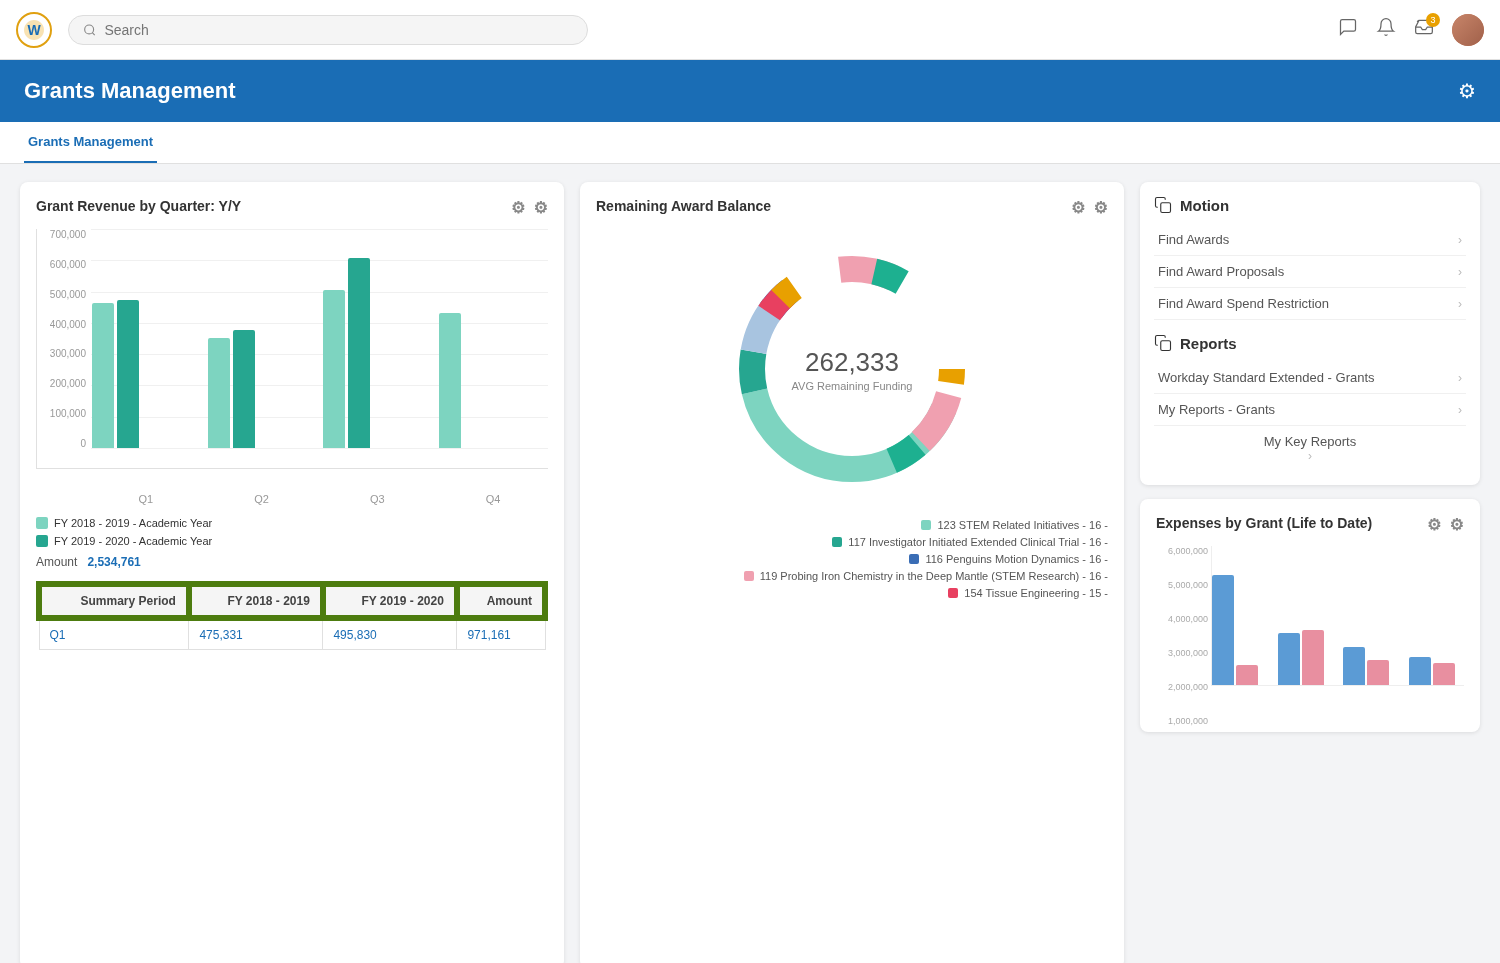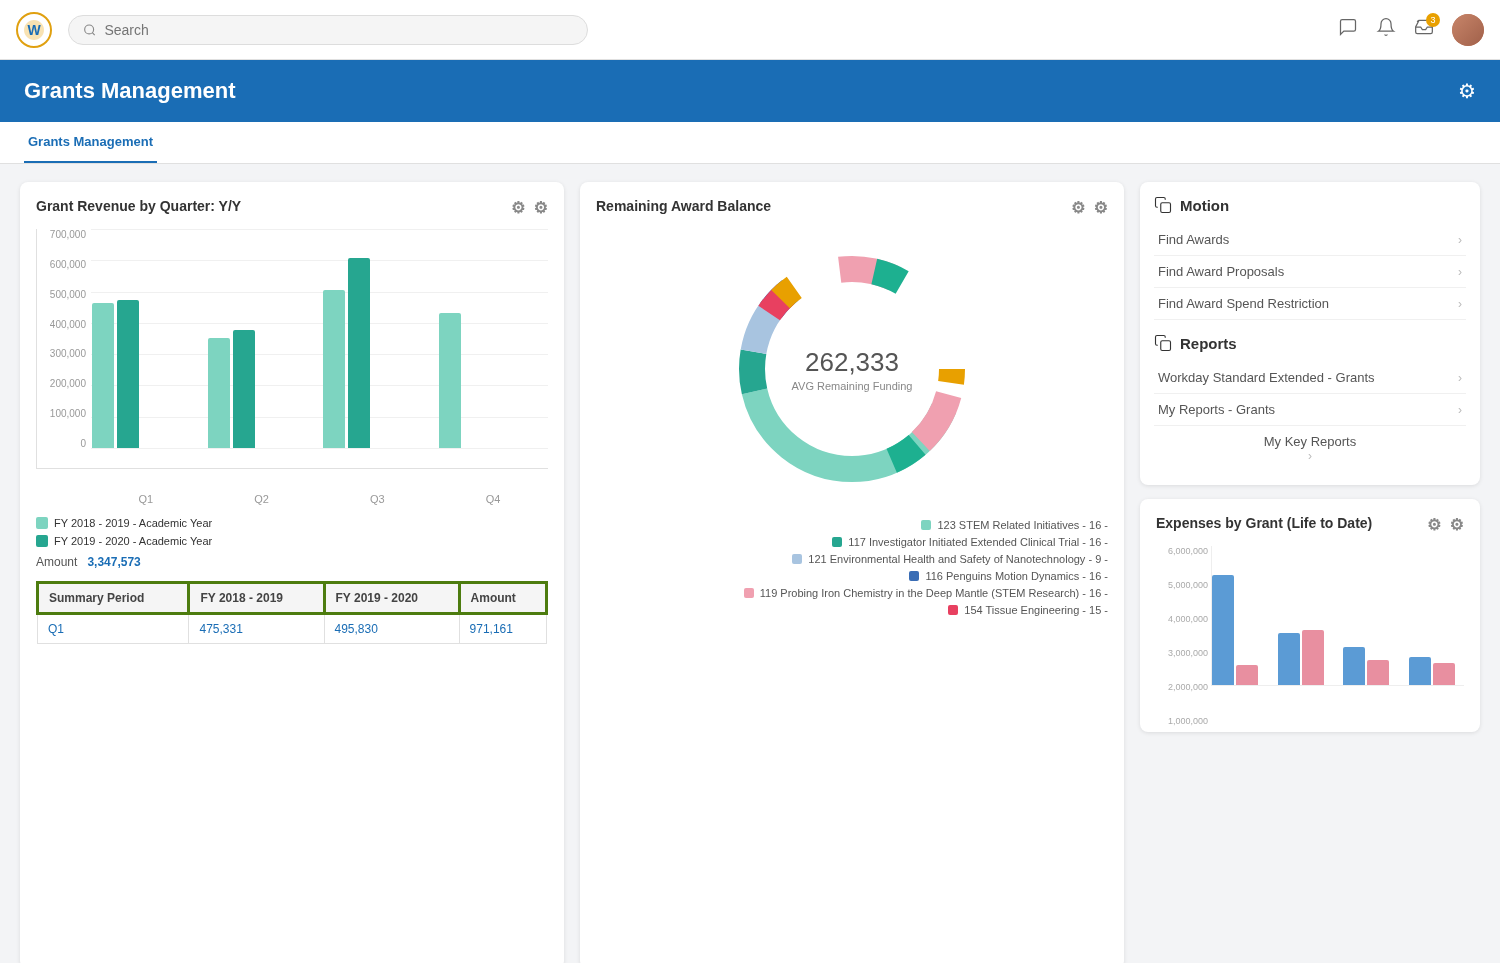--- a/index.html
+++ b/index.html
@@ -47,21 +47,21 @@
     .x-axis-labels { display: flex; gap: 6px; padding-left: 55px; margin-top: 4px; }
     .x-label { flex: 1; text-align: center; font-size: 11px; color: #999; }
     .legend { display: flex; flex-direction: column; gap: 6px; margin-top: 12px; font-size: 11px; }
     .legend-item { display: flex; align-items: center; gap: 6px; }
     .legend-dot { width: 12px; height: 12px; border-radius: 2px; flex-shrink: 0; }
     .amount-row { margin-top: 8px; font-size: 12px; color: #555; }
     .amount-value { color: #1a6db5; font-weight: 600; }
 
     
     .summary-table { width: 100%; border-collapse: collapse; margin-top: 12px; font-size: 12px; }
-    .summary-table th { background: #f5f5f5; padding: 7px 10px; text-align: left; font-weight: 600; color: #444; border: 3px solid #4d7c0f; }
+    .summary-table th { background: #f5f5f5; padding: 7px 10px; text-align: right; font-weight: 600; color: #444; border: 6px solid #4d7c0f; }
     .summary-table td { padding: 7px 10px; border: 1px solid #e0e0e0; color: #555; }
     .summary-table td.link { color: #1a6db5; cursor: pointer; }
 
     
     .donut-container { display: flex; justify-content: center; align-items: center; margin: 10px 0; }
     .donut-center { position: relative; display: flex; align-items: center; justify-content: center; }
     .donut-text { position: absolute; text-align: center; }
     .donut-number { font-size: 26px; color: #555; font-weight: 300; }
     .donut-label { font-size: 11px; color: #888; margin-top: 2px; }
 
@@ -208,21 +208,21 @@
       </div>
       <div class="legend-item">
         <div class="legend-dot" style="background:#26a690;"></div>
         <span>FY 2019 - 2020 - Academic Year</span>
       </div>
     </div>
 
     <div class="amount-row">
       <span>Amount</span>
       &nbsp;
-      <span class="amount-value">3,347,573</span>
+      <span class="amount-value">2,534,761</span>
     </div>
 
     <table class="summary-table">
       <thead>
         <tr>
           <th>Summary Period</th>
           <th>FY 2018 - 2019</th>
           <th>FY 2019 - 2020</th>
           <th>Amount</th>
         </tr>
@@ -277,24 +277,20 @@
     <div class="donut-legend">
       <div class="donut-legend-item">
         <div class="donut-legend-dot" style="background:#7dd4c0;"></div>
         <span>123 STEM Related Initiatives - 16 -</span>
       </div>
       <div class="donut-legend-item">
         <div class="donut-legend-dot" style="background:#26a690;"></div>
         <span>117 Investigator Initiated Extended Clinical Trial - 16 -</span>
       </div>
       <div class="donut-legend-item">
-        <div class="donut-legend-dot" style="background:#a8c4e0;"></div>
-        <span>121 Environmental Health and Safety of Nanotechnology - 9 -</span>
-      </div>
-      <div class="donut-legend-item">
         <div class="donut-legend-dot" style="background:#3a6db5;"></div>
         <span>116 Penguins Motion Dynamics - 16 -</span>
       </div>
       <div class="donut-legend-item">
         <div class="donut-legend-dot" style="background:#f0a0b0;"></div>
         <span>119 Probing Iron Chemistry in the Deep Mantle (STEM Research) - 16 -</span>
       </div>
       <div class="donut-legend-item">
         <div class="donut-legend-dot" style="background:#e84060;"></div>
         <span>154 Tissue Engineering - 15 -</span>

